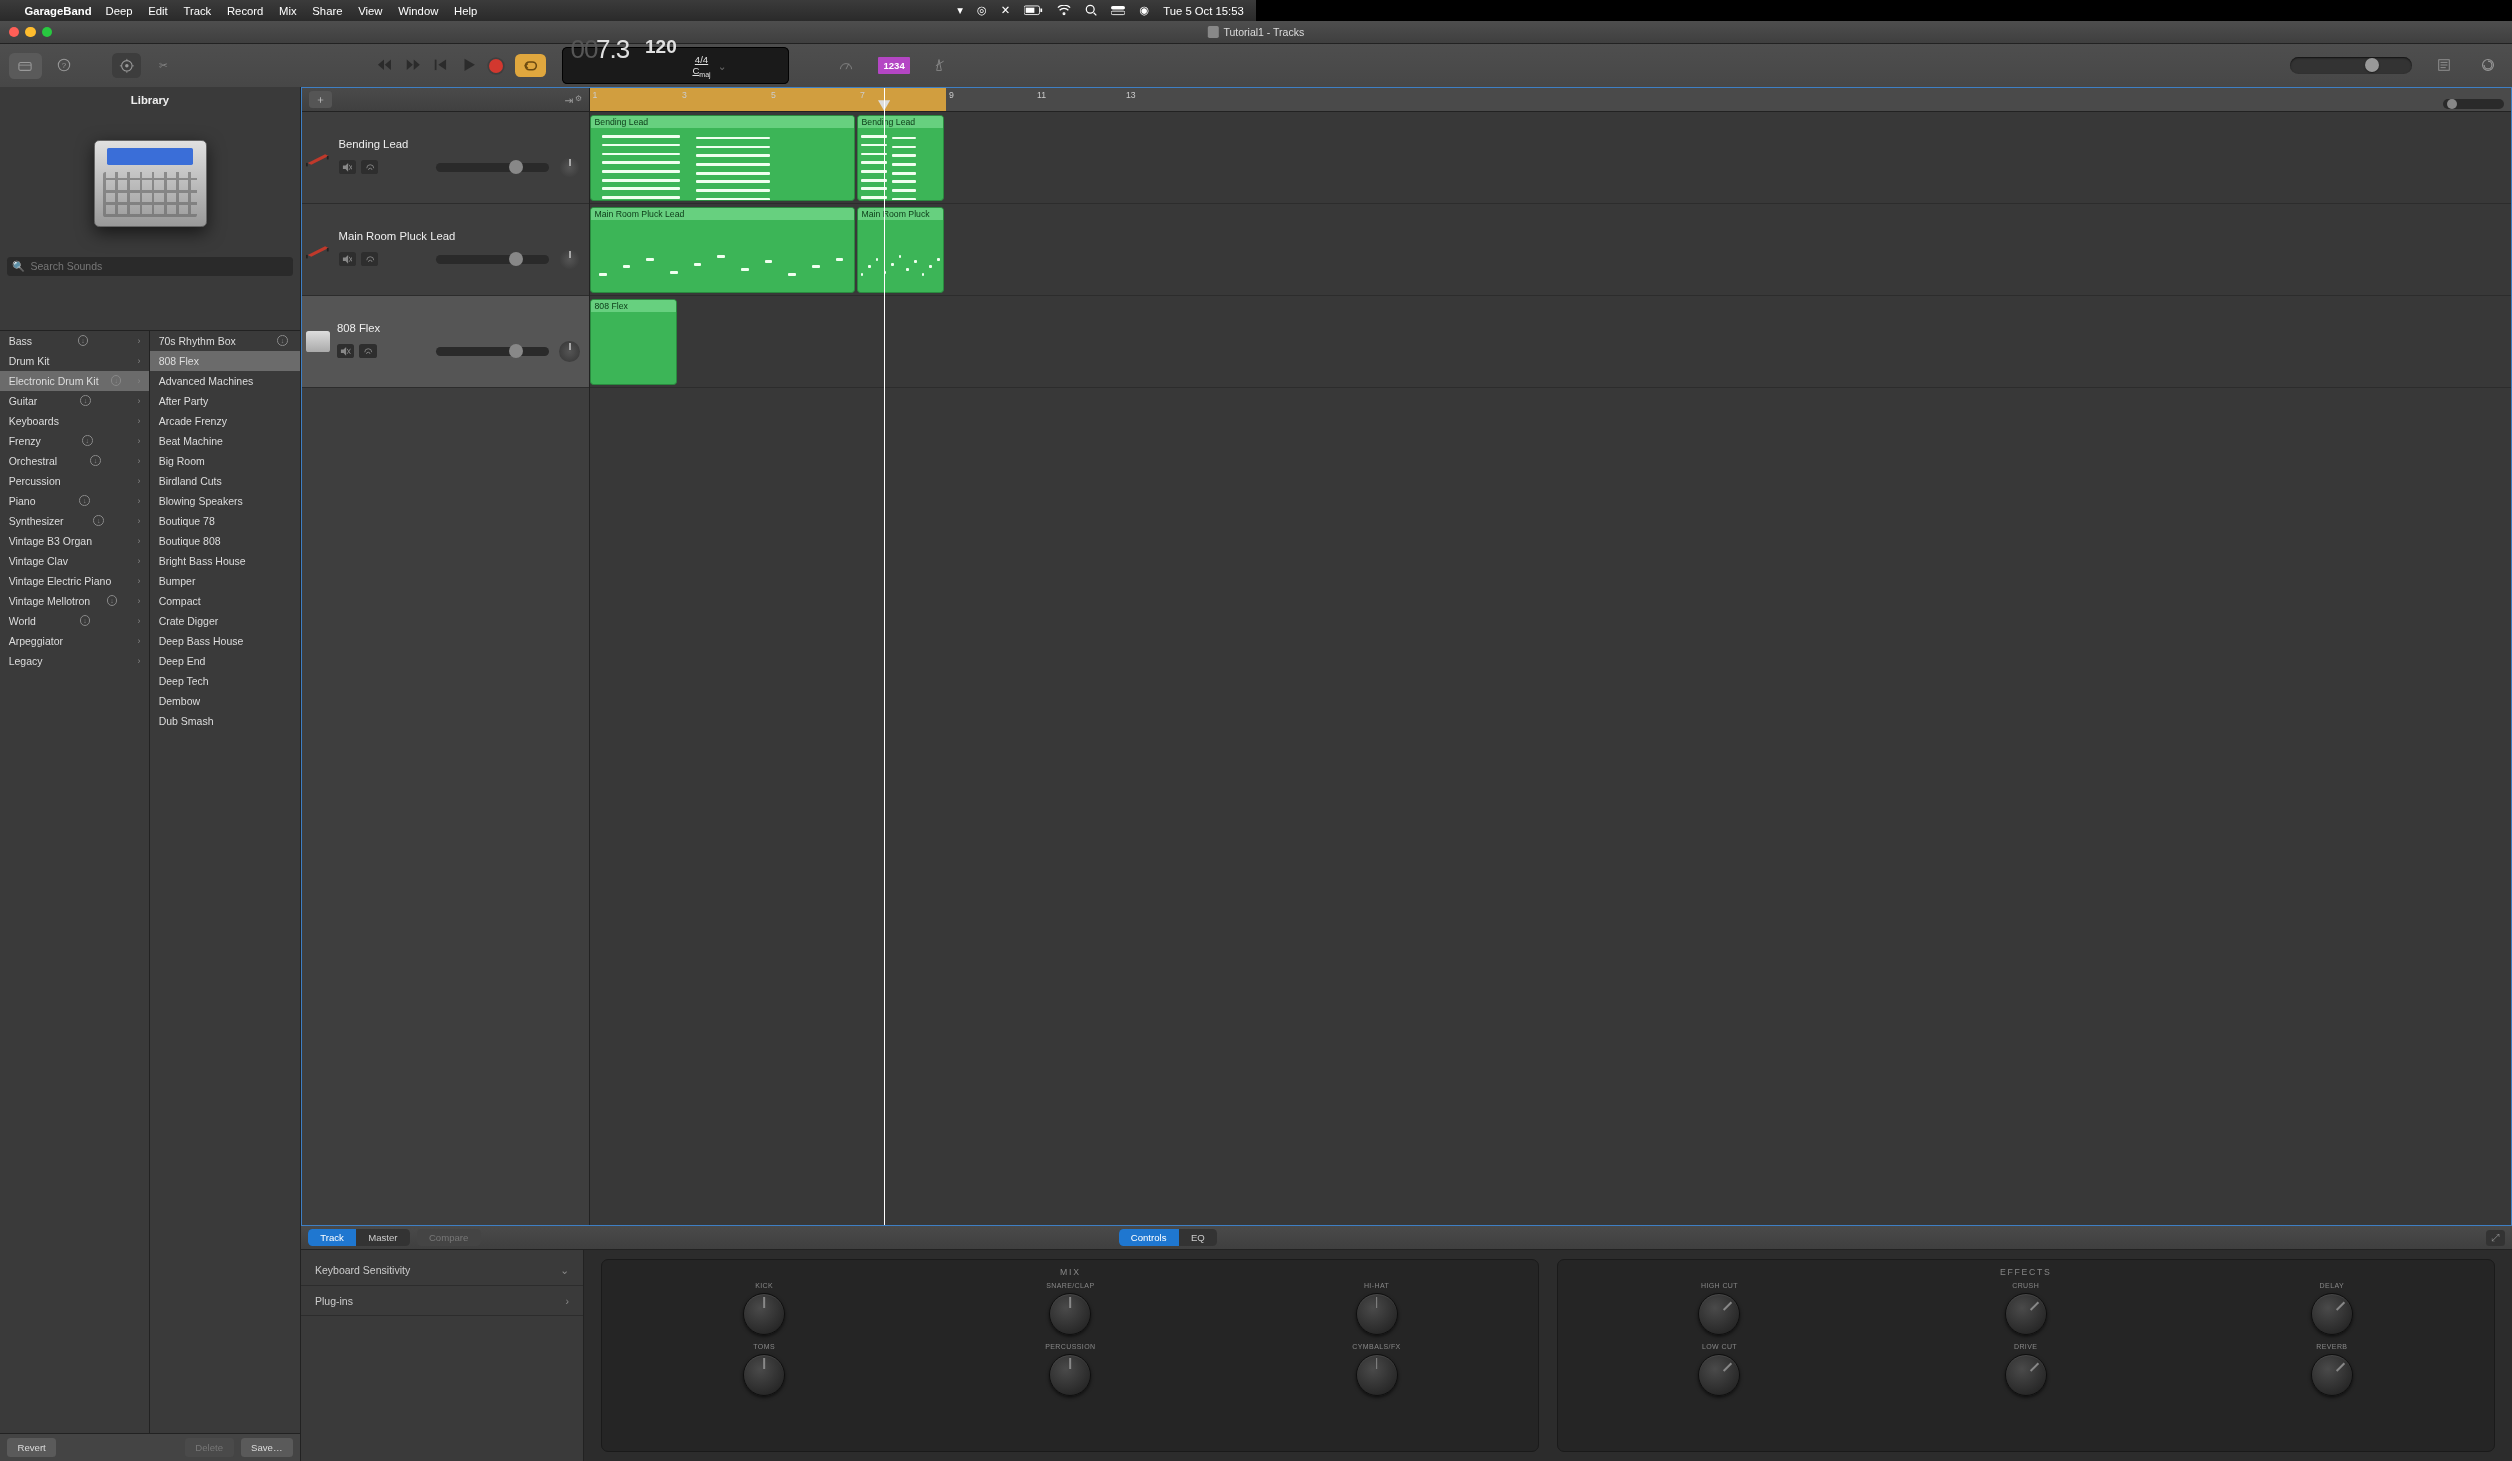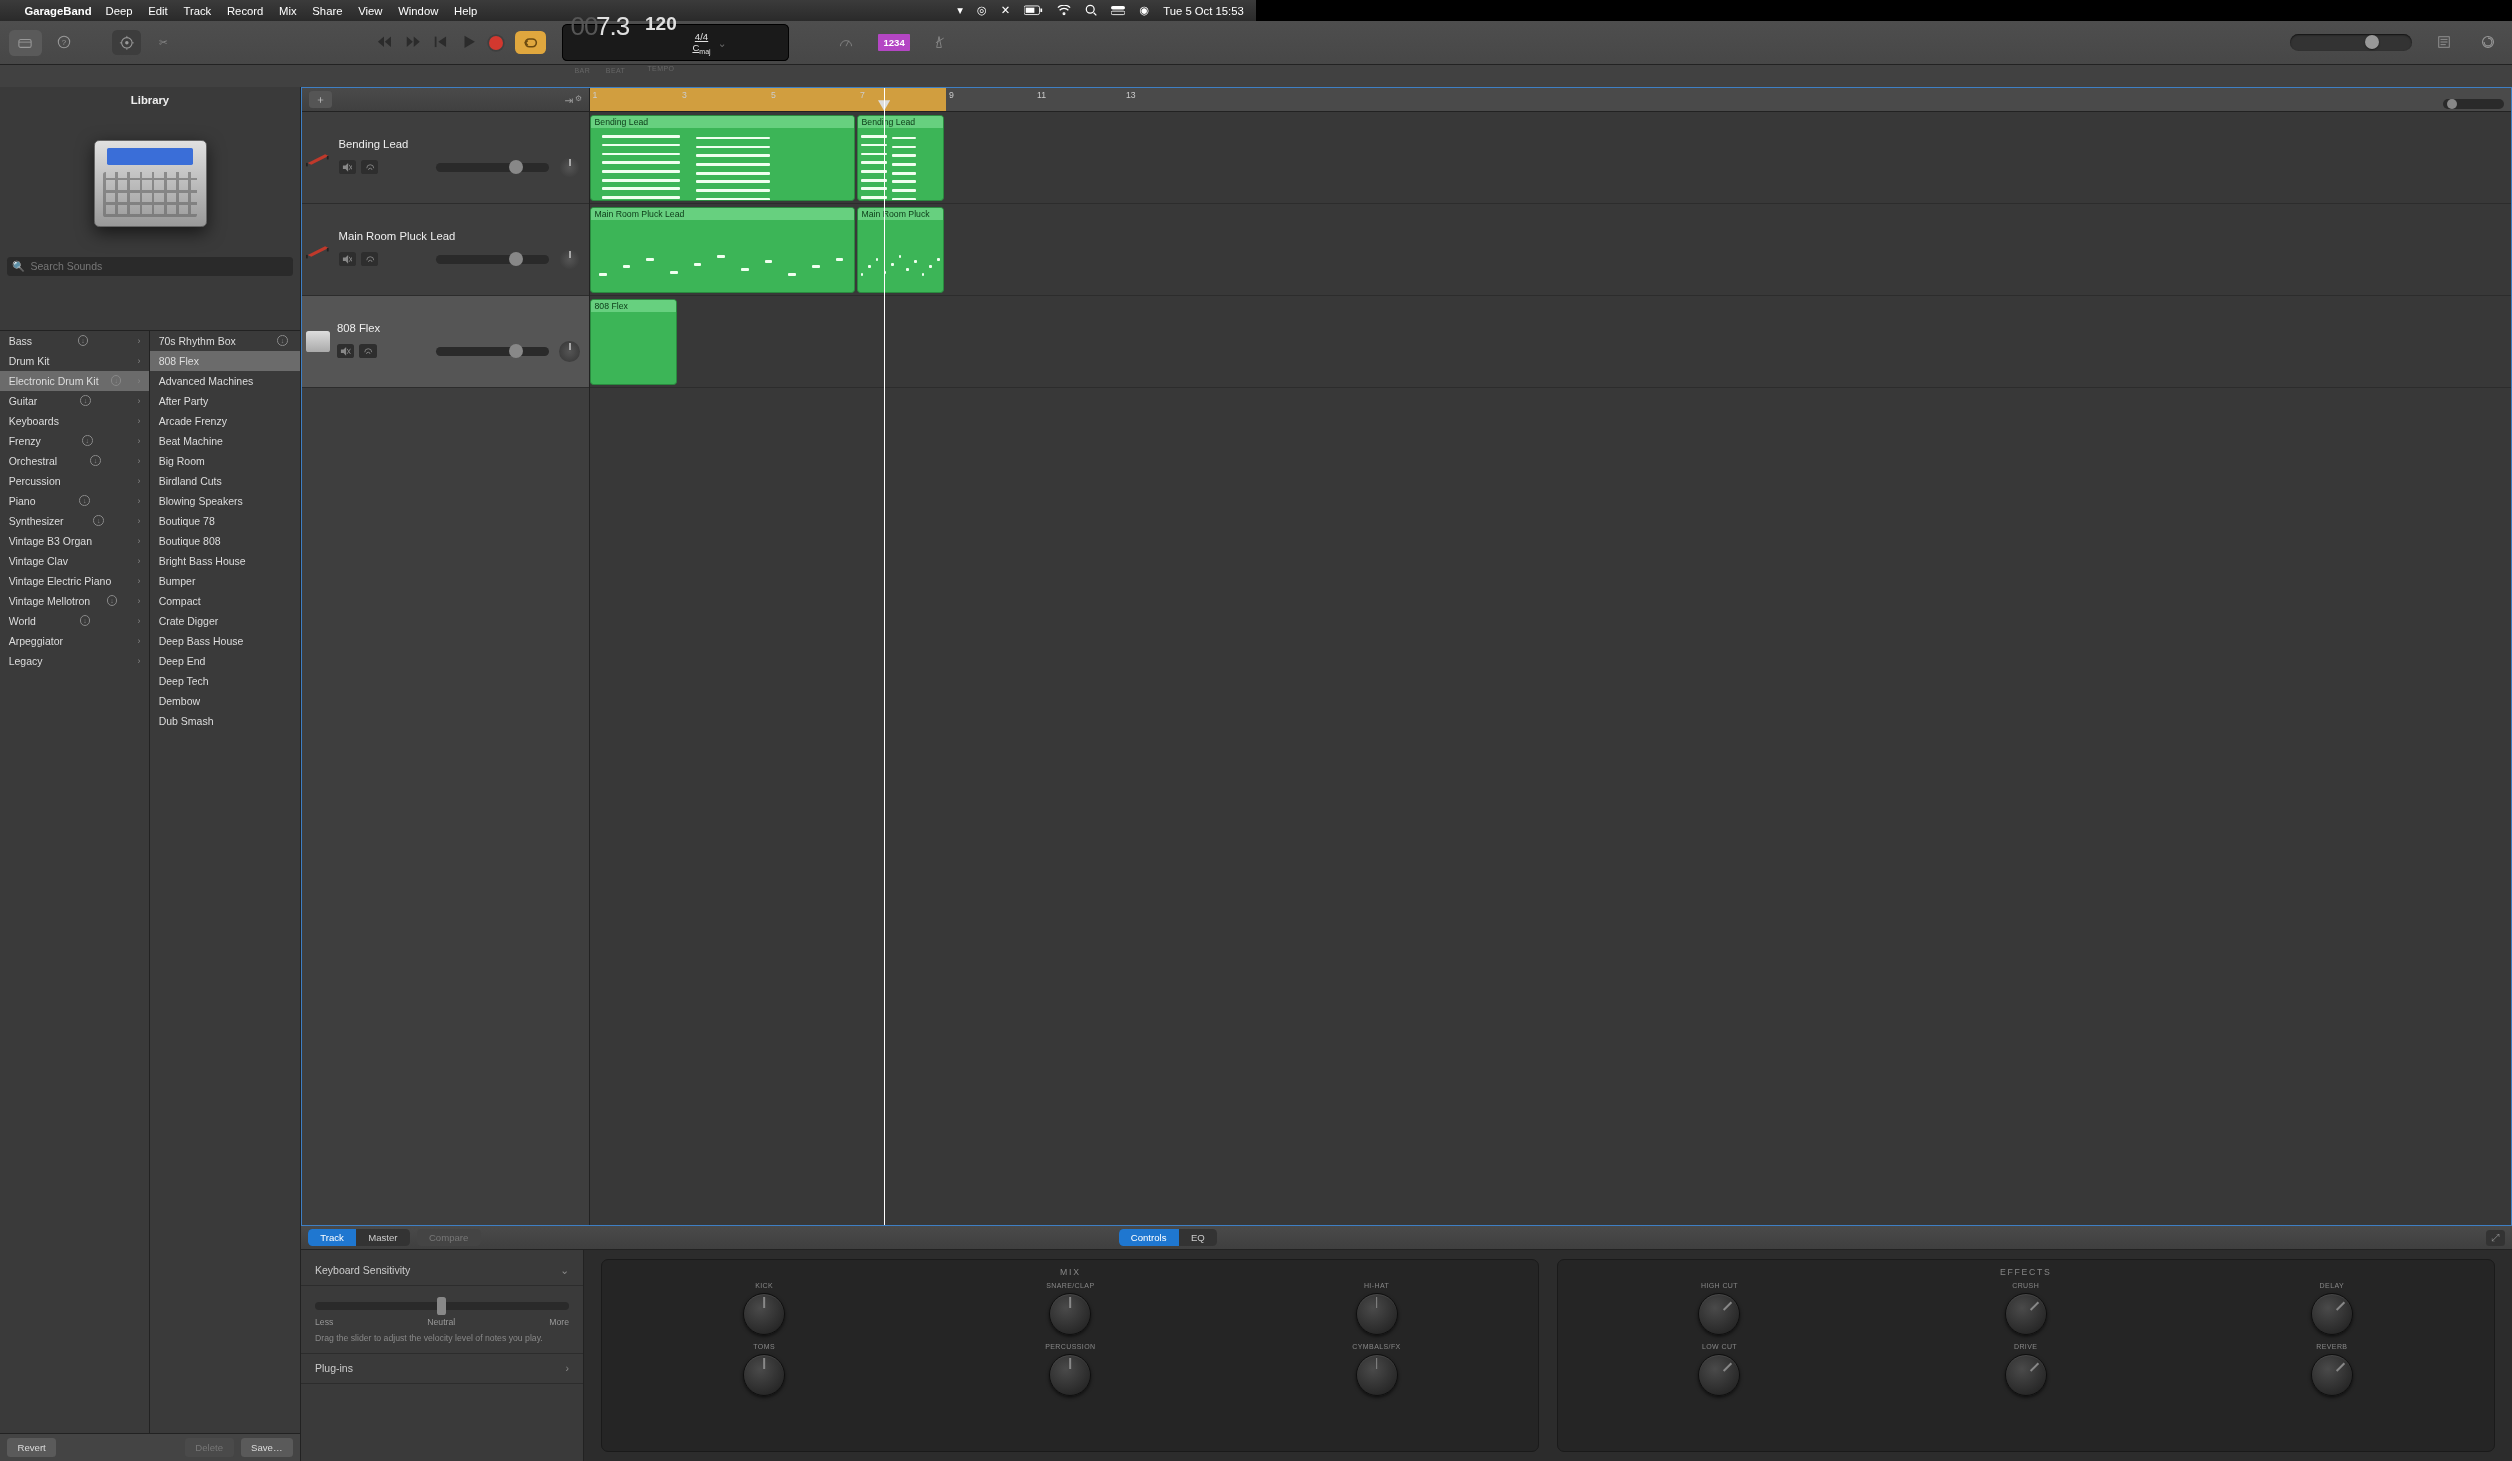--- a/index.html
+++ b/index.html
@@ -181,20 +181,31 @@
           <rect x="0" y="1" width="16" height="4" rx="2" fill="#fff"></rect>
           <rect x="0" y="7" width="16" height="4" rx="2" fill="none" stroke="#fff"></rect>
         </svg>
       </span>
     <span>◉</span>
     <span>Tue 5 Oct  15:53</span>
   </div>
 </div>
 
 <div class="window">
+  <div class="title-bar">
+    <div class="traffic">
+      <div class="dot tr-red"></div>
+      <div class="dot tr-yel"></div>
+      <div class="dot tr-grn"></div>
+    </div>
+    <div class="title">
+        <span class="doc-icon"></span>
+        <span>Tutorial1 - Tracks</span>
+      </div>
+  </div>
 
   <div class="toolbar">
     <div class="tb-btn rounded">
         <svg viewBox="0 0 16 16">
           <rect x="1" y="4" width="14" height="9" rx="2" fill="none" stroke="#999" stroke-width="1.2"></rect>
           <path d="M1 7 h14" stroke="#999"></path>
         </svg>
       </div>
     <div class="tb-btn">
         <svg viewBox="0 0 16 16" style="font-size:12px">
@@ -668,31 +679,20 @@
             <div class="seg-item">EQ</div>
           </div>
           <div class="collapse">⤢</div>
         </div>
         <div class="bp-body">
           <div class="smart-left">
             <div class="sl-row header">
               <span>Keyboard Sensitivity</span>
               <span class="chev">⌄</span>
             </div>
-            <div class="sl-row" style="border-bottom:0.9px solid #2c2c2c;">
-              <div class="sl-slider">
-                  <div class="thumb"></div>
-                </div>
-              <div class="sl-labels">
-                <span>Less</span>
-                <span>Neutral</span>
-                <span>More</span>
-              </div>
-              <div class="sl-hint">Drag the slider to adjust the velocity level of notes you play.</div>
-            </div>
             <div class="sl-row header">
               <span>Plug-ins</span>
               <span class="chev">›</span>
             </div>
           </div>
           <div class="smart-right">
             <div class="knob-panel">
               <div class="panel-title">MIX</div>
               <div class="knob-grid" id="mix-knobs">
                   <div class="knob-cell">

